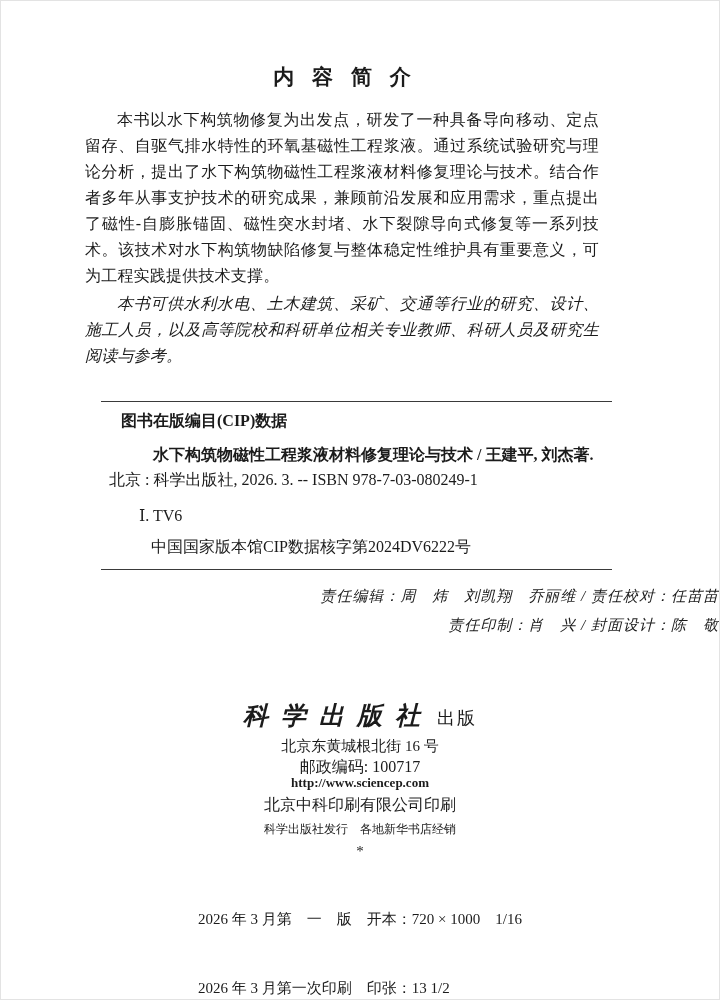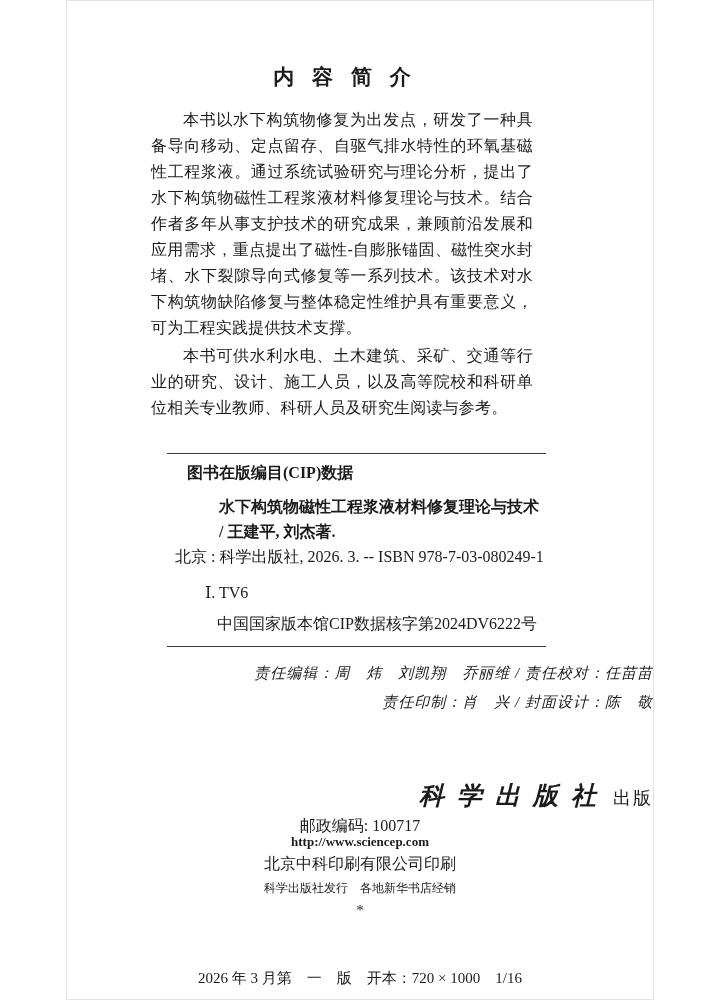--- a/index.html
+++ b/index.html
@@ -1,19 +1,19 @@
 <!DOCTYPE html>
 <html><head>
 <meta charset="utf-8">
 <style>
   * { box-sizing: border-box; }
   html, body { margin: 0; padding: 0; background: #ffffff; }
   .page {
     position: relative;
-    width: 588px;
+    width: 720px;
     height: 1000px;
     margin: 0 auto;
     background: #ffffff;
     color: #1b1b1b;
     font-family: "Liberation Serif", "DejaVu Serif", serif;
     border: 1px solid #e3e3e3;
     overflow: hidden;
   }
 
   
@@ -27,21 +27,21 @@
     margin-bottom: 16px;
   }
   .intro p {
     margin: 0;
     font-size: 16px;
     line-height: 26px;
     text-align: justify;
     text-indent: 2em;
     letter-spacing: 0.2px;
   }
-  .intro p + p { margin-top: 2px; }
+  .intro p + p { margin-top: 2px; font-style: italic; }
 
   
   .cip-box {
     margin: 32px 107px 0 100px;
     border-top: 1.5px solid #3a3a3a;
     border-bottom: 1.5px solid #3a3a3a;
     padding: 7px 0 10px 0;
     font-size: 16px;
   }
   .cip-header { font-weight: bold; margin-left: 20px; line-height: 24px; }
@@ -56,21 +56,21 @@
     margin-top: 12px;
     text-align: right;
     font-style: italic;
     font-size: 15px;
     line-height: 29px;
     letter-spacing: 1px;
   }
 
   
   .colophon { margin-top: 64px; text-align: center; }
-  .publisher-logo { line-height: 30px; text-align: right; }
+  .publisher-logo { line-height: 24px; }
   .publisher-script {
     font-size: 25px;
     font-weight: bold;
     font-style: italic;
     letter-spacing: 13px;
   }
   .publisher-suffix { font-size: 18px; letter-spacing: 2px; }
   .pub-address { font-size: 15px; margin-top: 6px; line-height: 18px; }
   .pub-postcode { font-size: 16px; margin-top: 4px; line-height: 16px; }
   .pub-website { font-size: 13px; font-weight: bold; line-height: 16px; }
@@ -110,20 +110,21 @@
   <div class="credits">
     <div>责任编辑：周　炜　刘凯翔　乔丽维 / 责任校对：任苗苗</div>
     <div>责任印制：肖　兴 / 封面设计：陈　敬</div>
   </div>
 
   <div class="colophon">
     <div class="publisher-logo">
       <span class="publisher-script">科学出版社</span>
       <span class="publisher-suffix">出版</span>
     </div>
+    <div class="pub-address">北京东黄城根北街 16 号</div>
     <div class="pub-postcode">邮政编码: 100717</div>
     <div class="pub-website">http://www.sciencep.com</div>
     <div class="pub-printer">北京中科印刷有限公司印刷</div>
     <div class="pub-distribution">科学出版社发行　各地新华书店经销</div>
     <div class="divider-star">*</div>
     <div>
       <div class="edition-block">
         <div>2026 年 3 月第　一　版　开本：720 × 1000　1/16</div>
         <div>2026 年 3 月第一次印刷　印张：13 1/2</div>
       </div>

